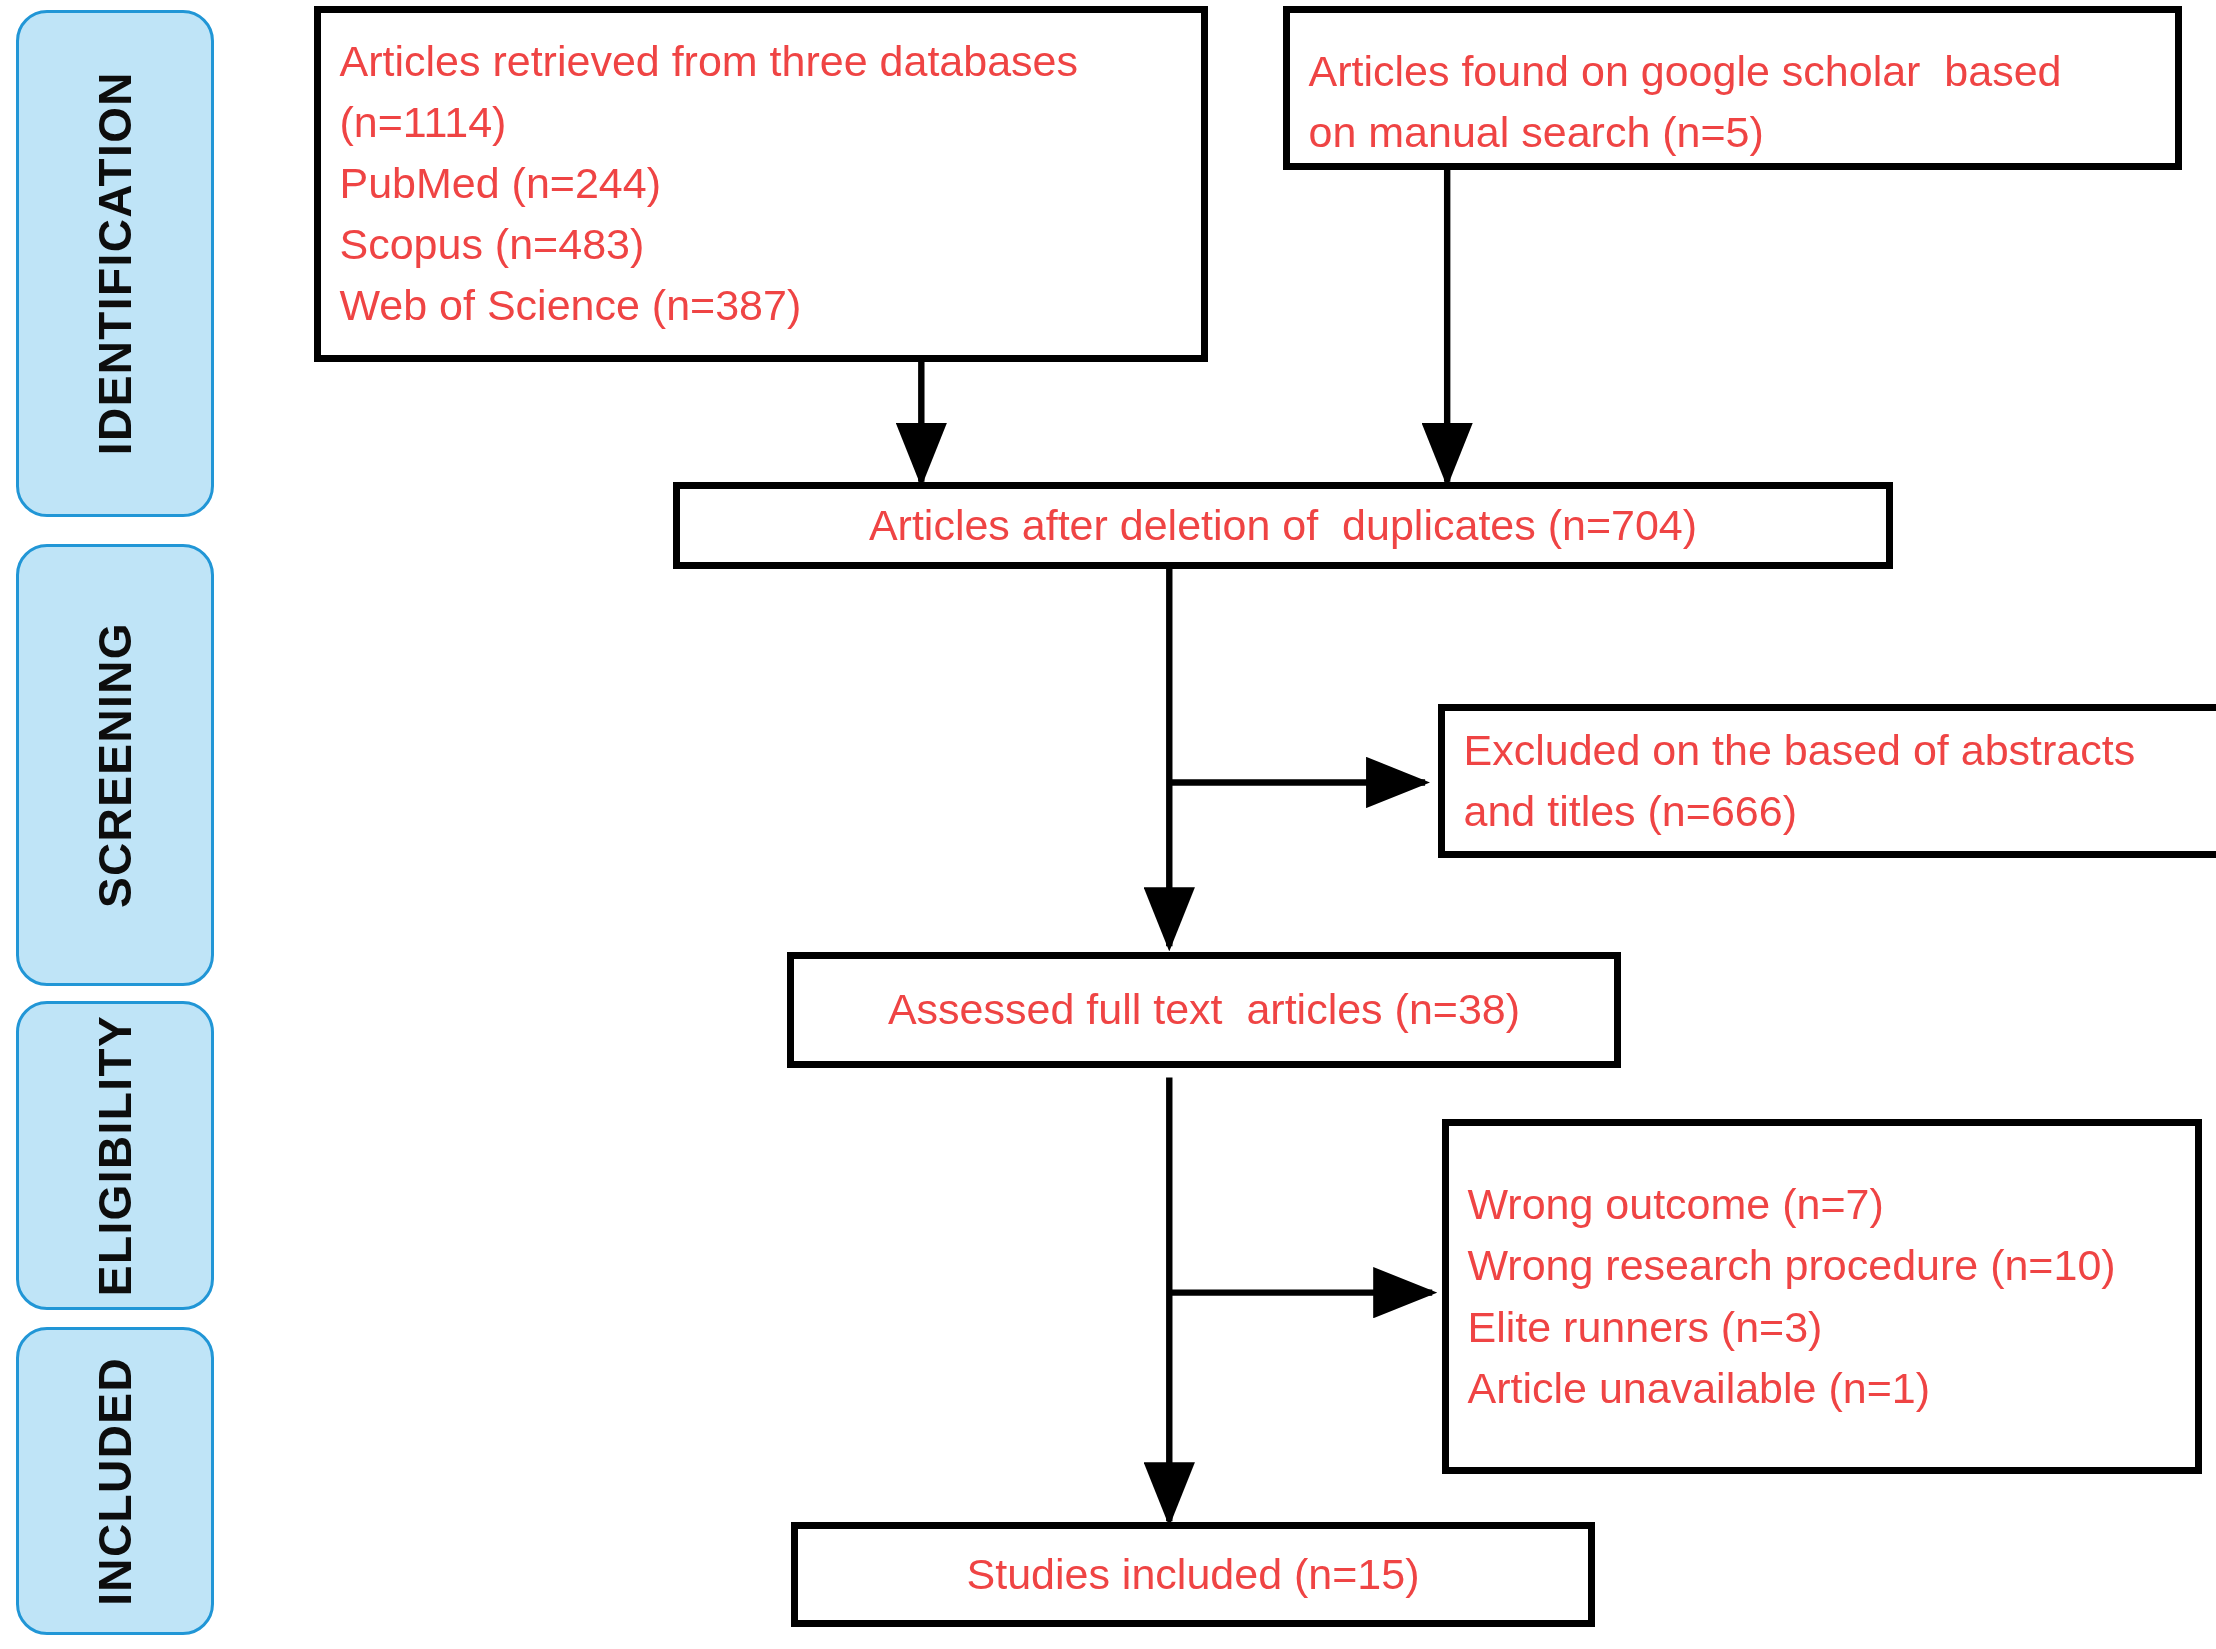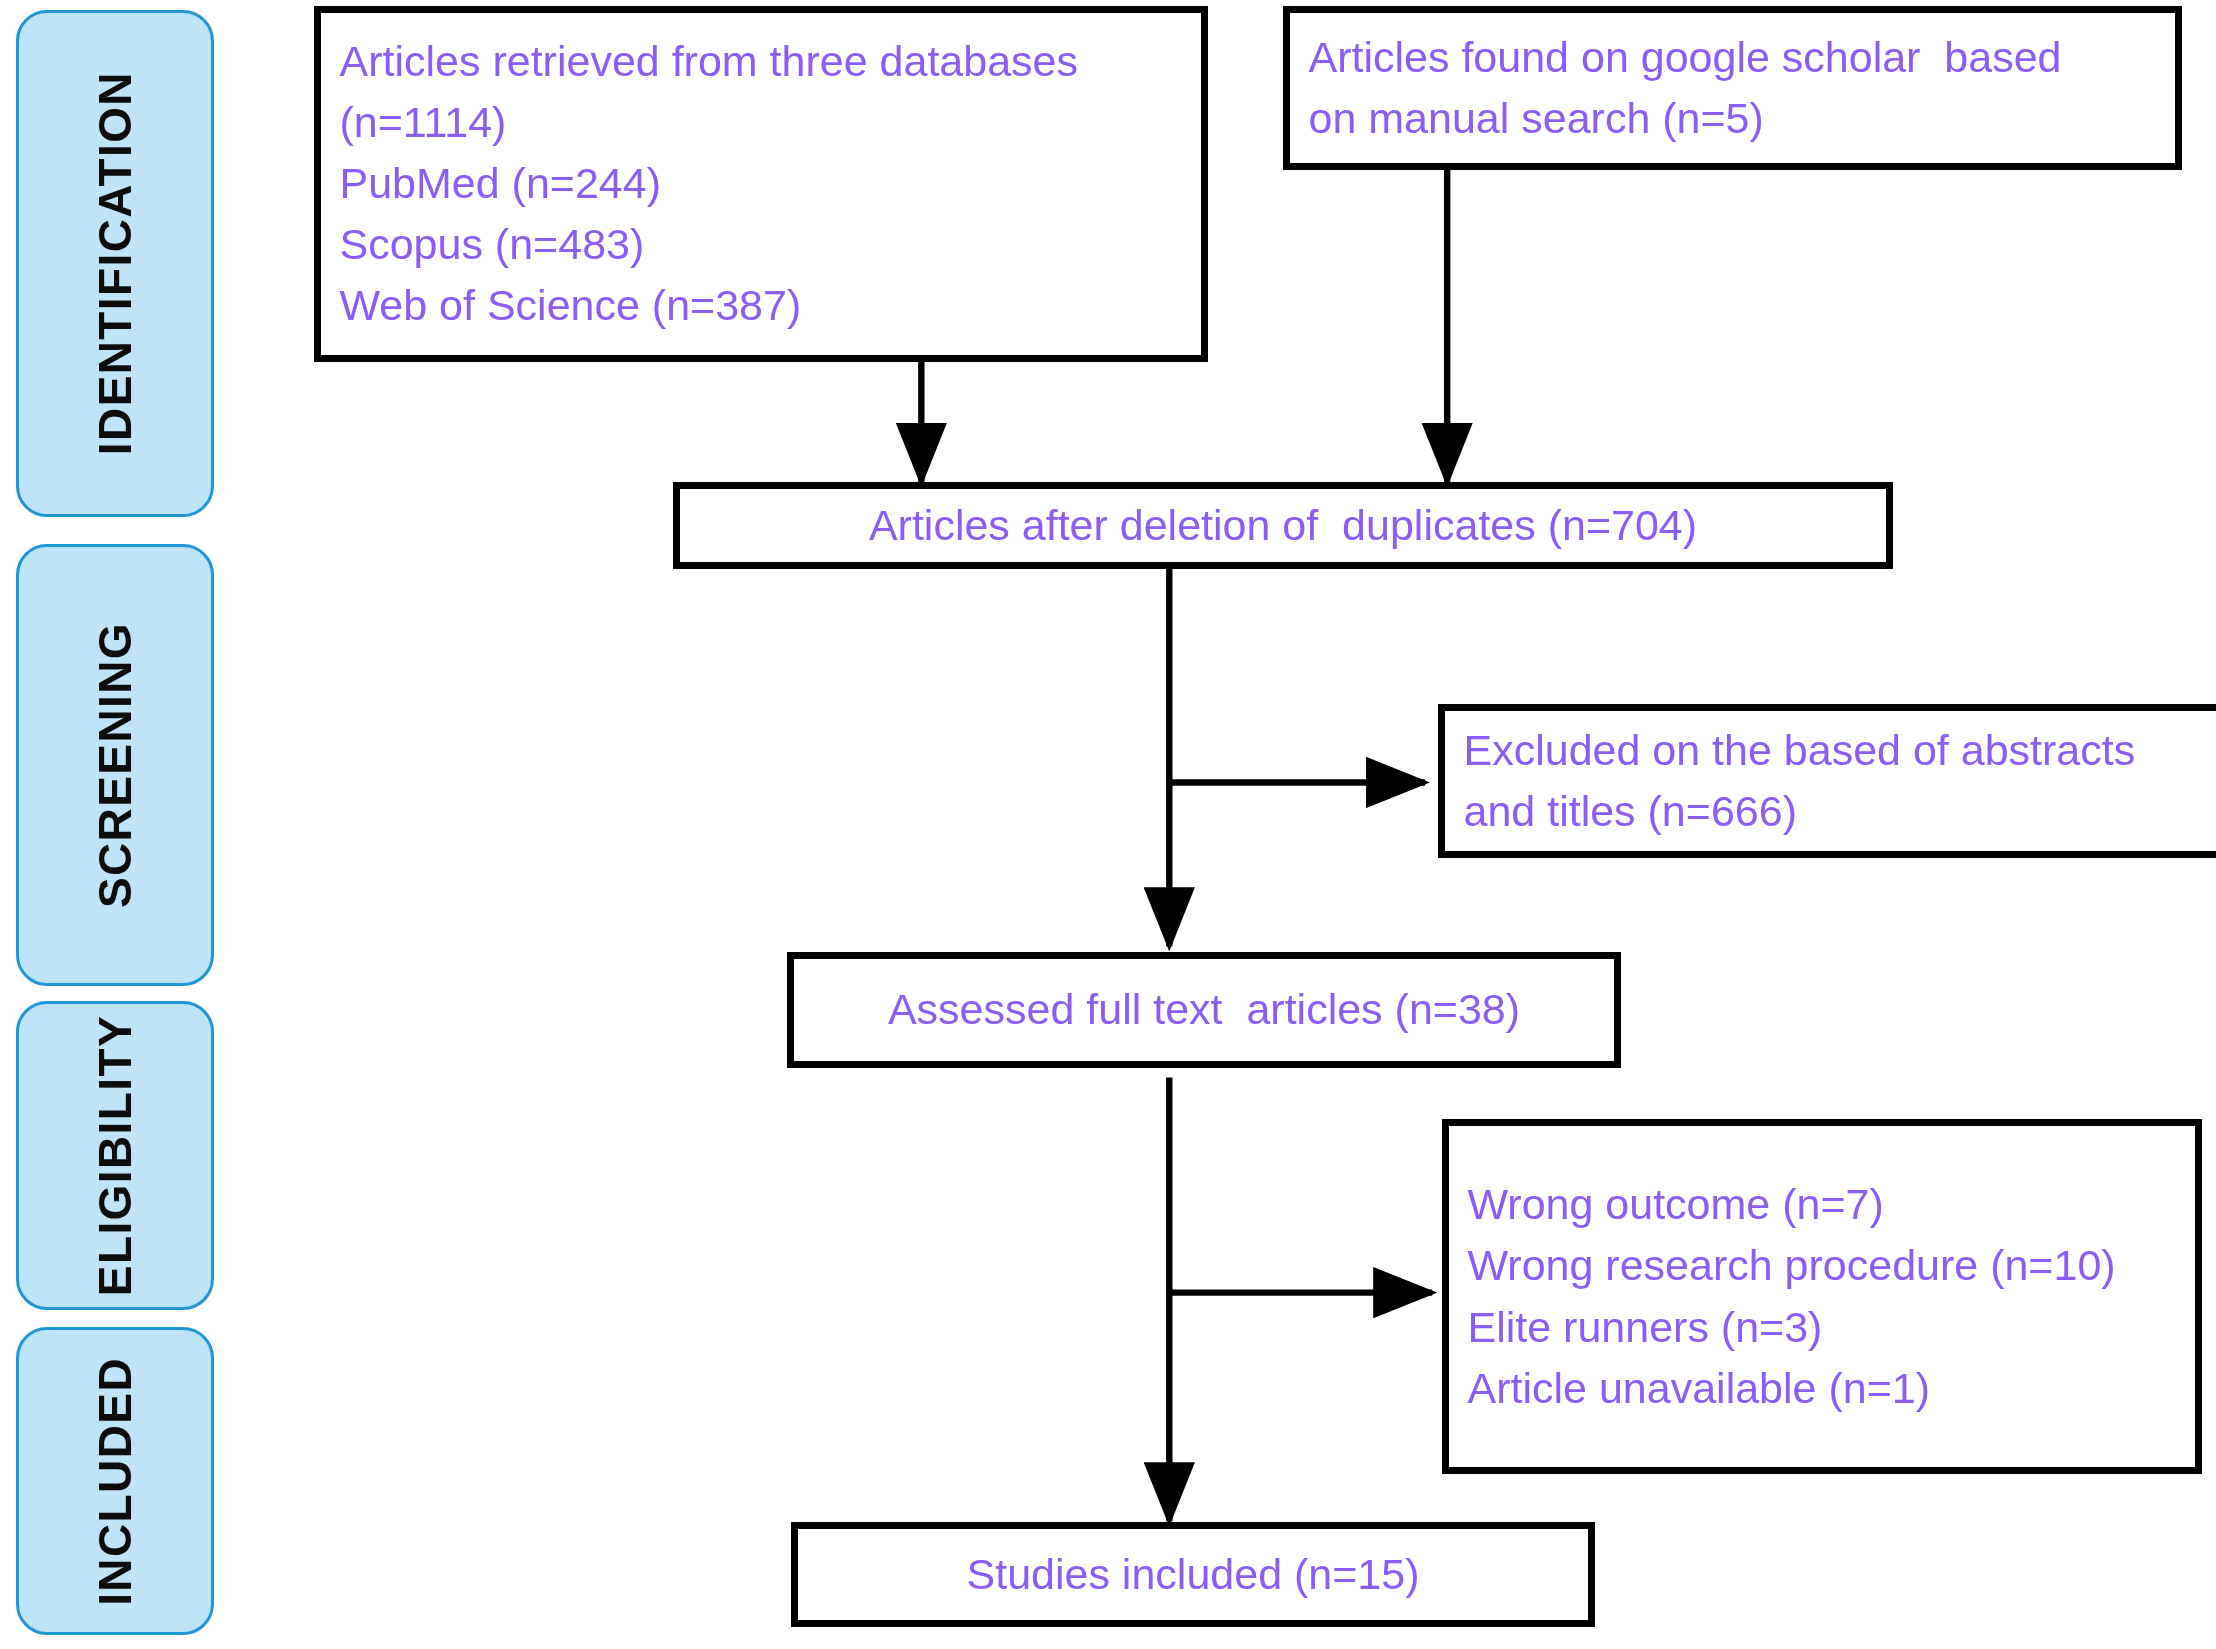--- a/index.html
+++ b/index.html
@@ -48,21 +48,21 @@
     display: flex;
     flex-direction: column;
     justify-content: center;
   }
   .flow-box.center-text { align-items: center; text-align: center; }
   .flow-box.left-text   { align-items: flex-start; text-align: left; }
 
   .box-lines {
     font-size: 43px;
     line-height: 1.42;
-    color: #8b5cf6;
+    color: #ef4444;
     padding: 0 18.5px;
     width: 100%;
     box-sizing: border-box;
     font-family: "Liberation Sans", sans-serif;
   }
   .flow-box.center-text .box-lines { padding: 0 11px; }
   .box-lines .ln { display: block; white-space: pre; }
 
   
   #connectors {
@@ -117,21 +117,21 @@
   <div class="flow-box left-text" style="left:314px; top:5.7px; width:894px; height:356px;">
     <div class="box-lines">
       <span class="ln">Articles retrieved from three databases</span>
       <span class="ln">(n=1114)</span>
       <span class="ln">PubMed (n=244)</span>
       <span class="ln">Scopus (n=483)</span>
       <span class="ln">Web of Science (n=387)</span>
     </div>
   </div>
 
-  <div class="flow-box left-text" style="left:1283px; top:5.7px; width:899px; height:164px;">
+  <div class="flow-box left-text" style="left:1283px; top:5.7px; width:899px; height:164px;justify-content:flex-end;">
     <div class="box-lines">
       <span class="ln">Articles found on google scholar  based</span>
       <span class="ln">on manual search (n=5)</span>
     </div>
   </div>
 
   <div class="flow-box center-text" style="left:673px; top:482px; width:1220px; height:87px;">
     <div class="box-lines">
       <span class="ln">Articles after deletion of  duplicates (n=704)</span>
     </div>

